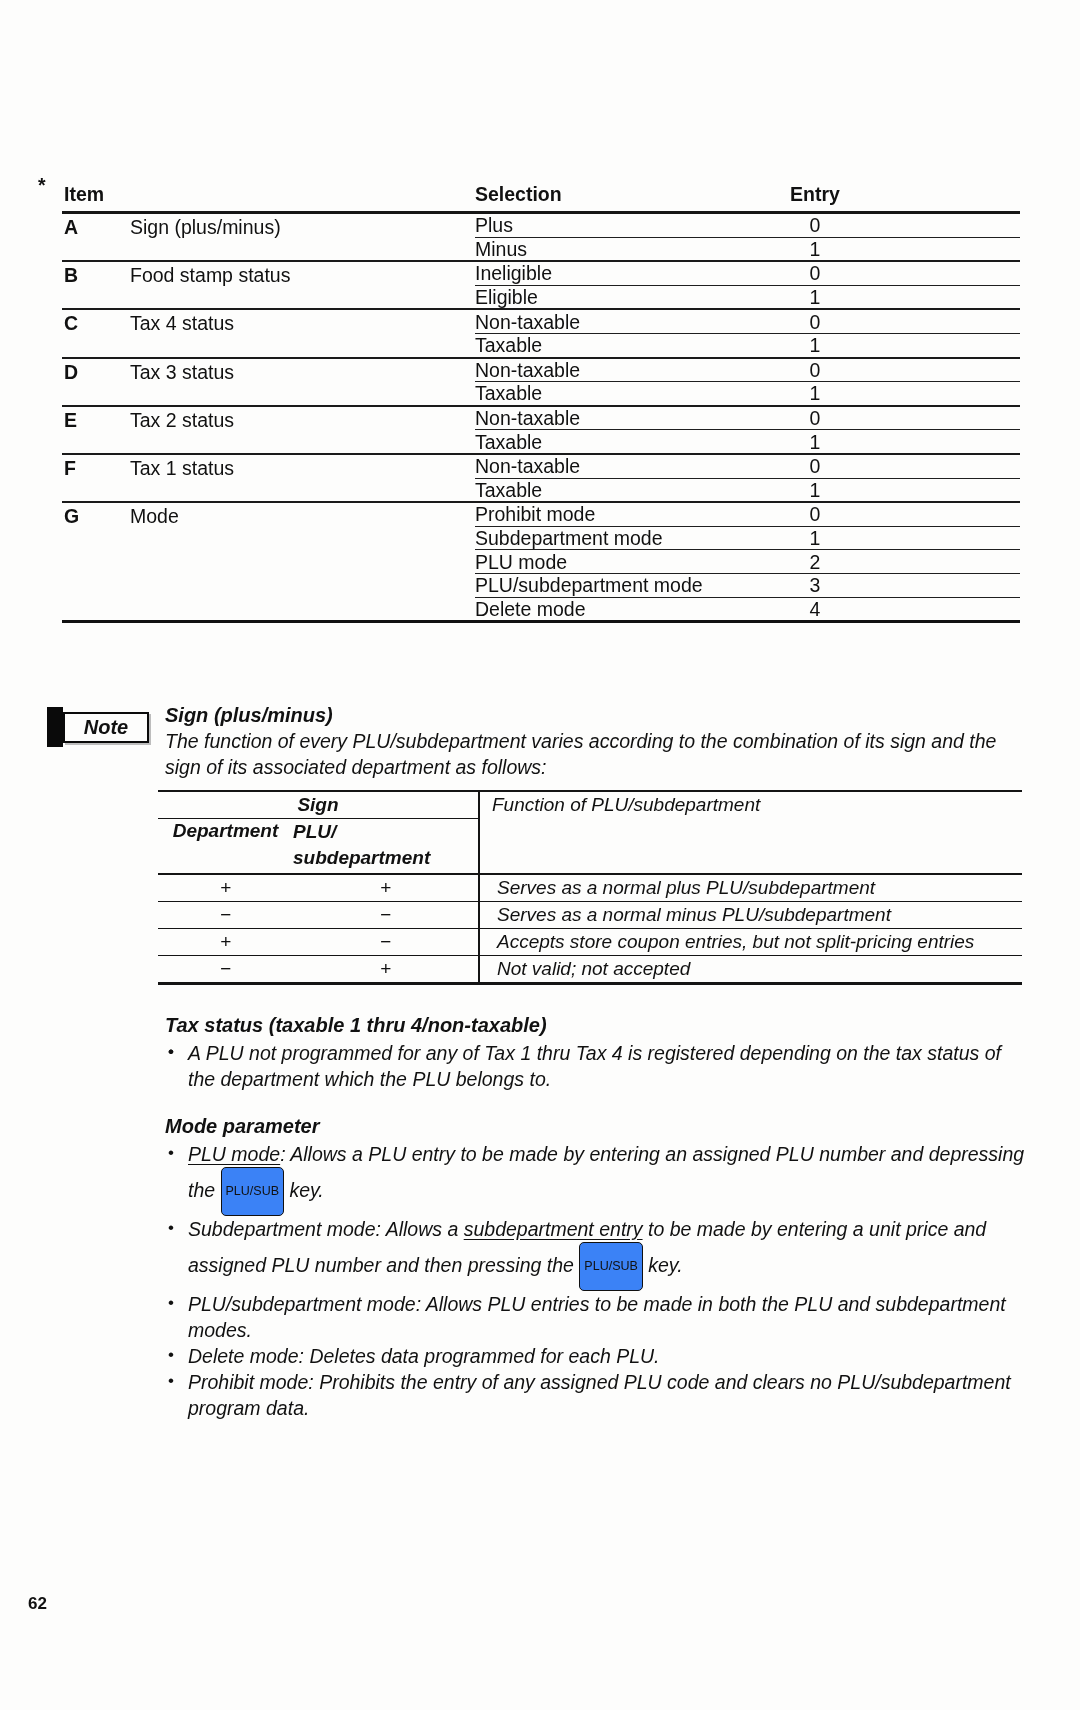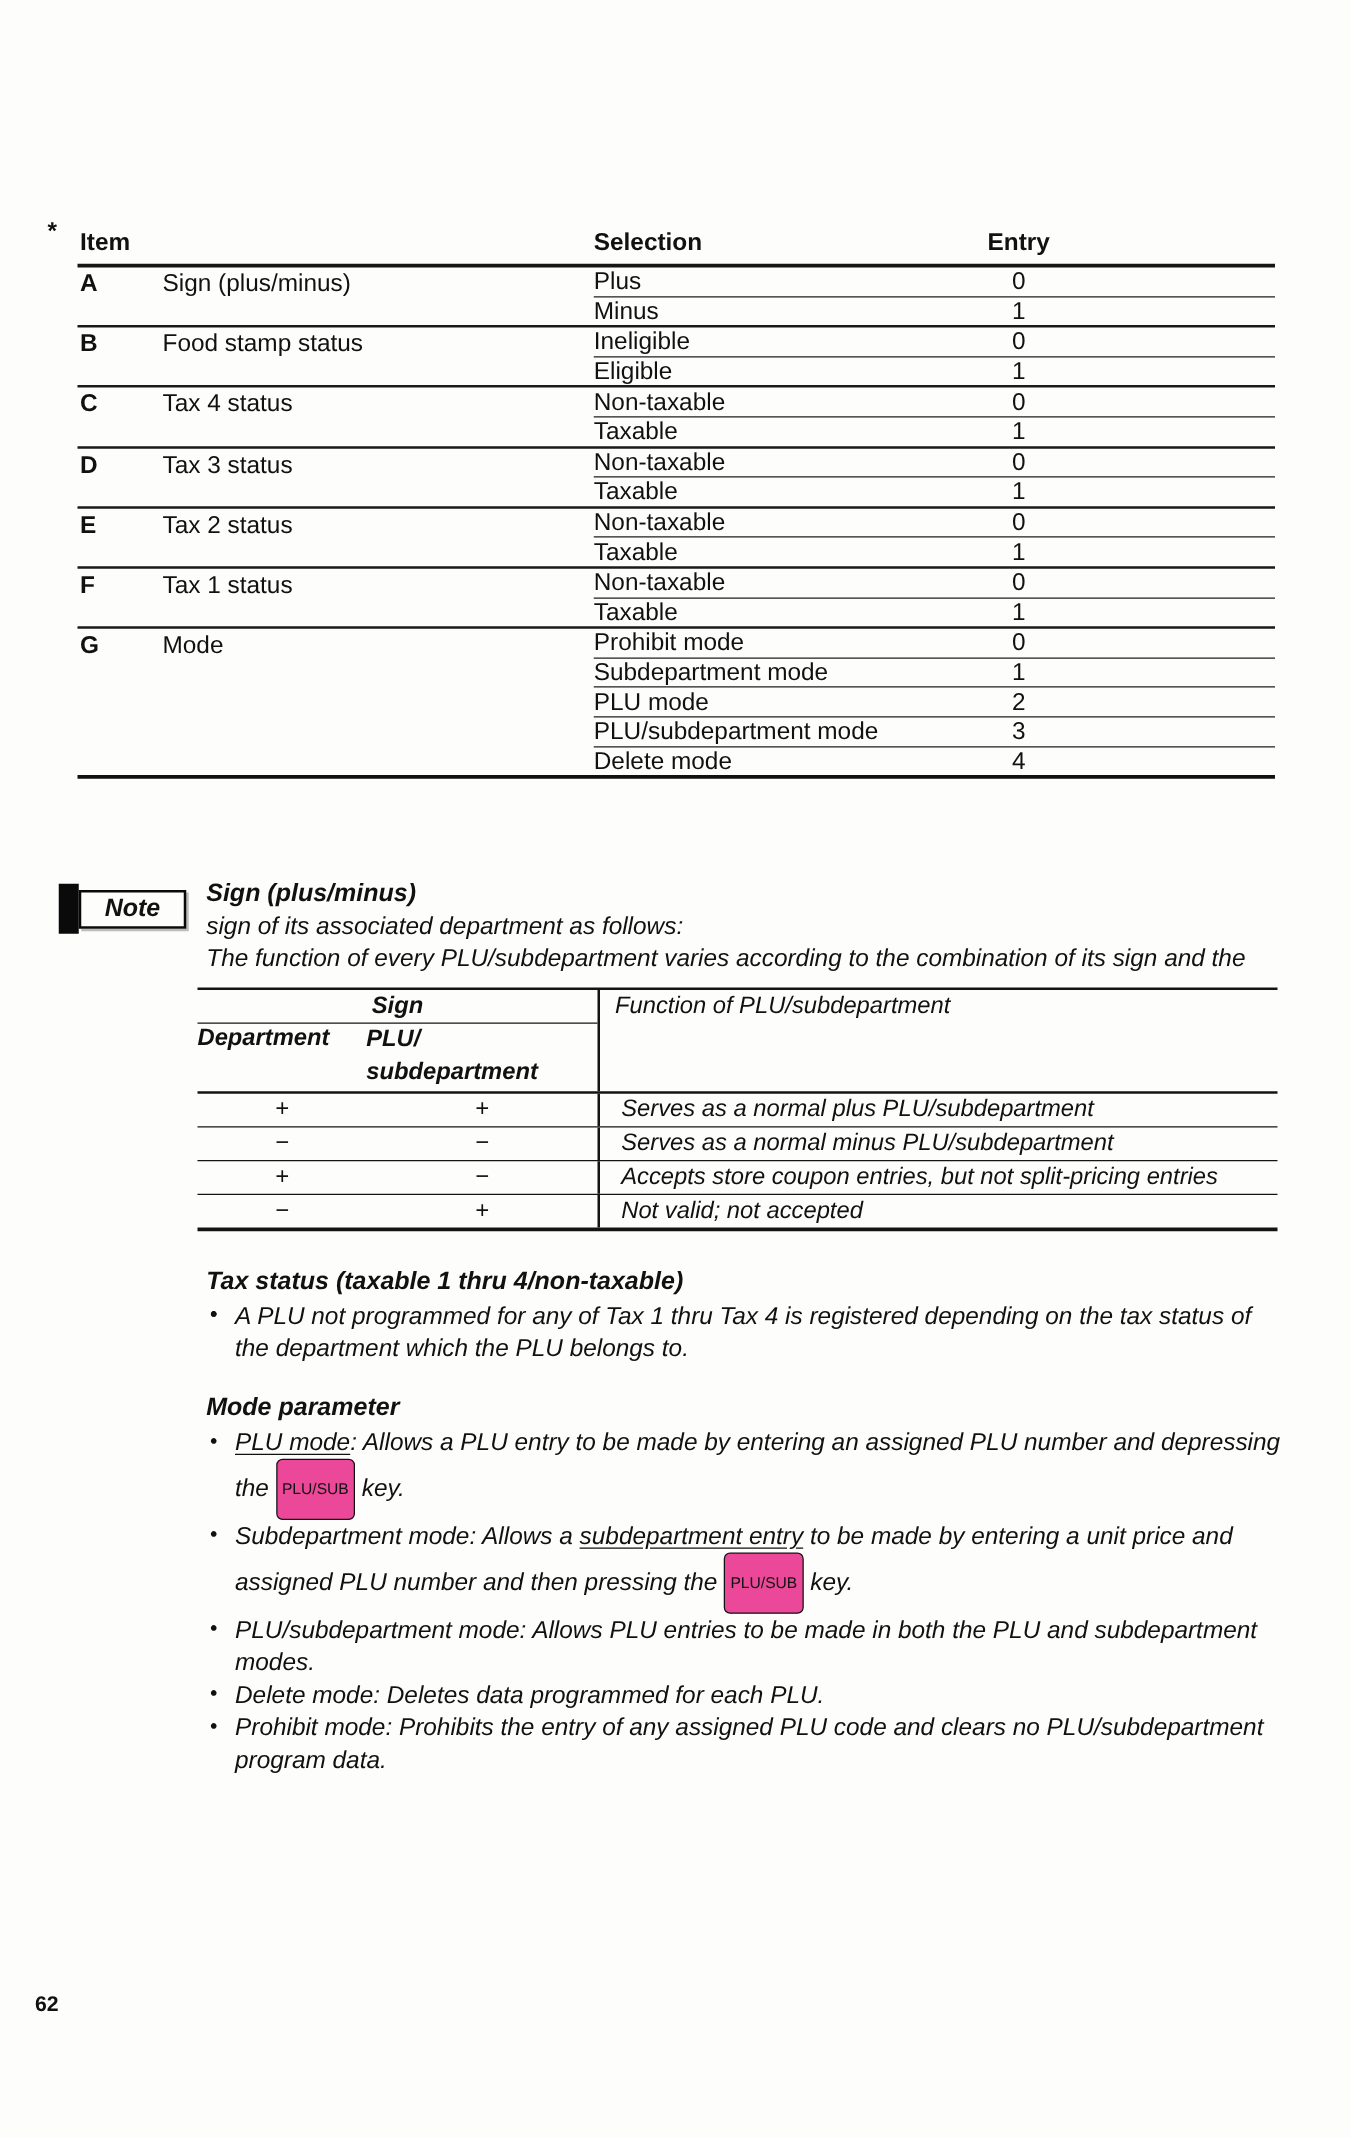--- a/index.html
+++ b/index.html
@@ -40,41 +40,41 @@
   .intro-line{font-size:19.5px;line-height:26px;white-space:nowrap;}
 
   
   .stable{margin-left:-7px;margin-top:10px;width:864px;border-top:2.5px solid #141414;
     border-bottom:3px solid #141414;font-size:19px;}
   .st-head{display:flex;border-bottom:2.2px solid #141414;}
   .st-head-left{width:320px;}
   .st-sign{text-align:center;font-weight:bold;height:26px;line-height:26px;
     border-bottom:1.6px solid #141414;}
   .st-subheads{display:flex;height:54px;}
-  .st-dept-h{width:135px;text-align:left;font-weight:bold;padding-top:1px;}
+  .st-dept-h{width:135px;text-align:center;font-weight:bold;padding-top:1px;}
   .st-plu-h{width:185px;text-align:left;font-weight:bold;line-height:26px;}
   .st-head-right{flex:1;border-left:2px solid #141414;padding-left:12px;
     font-weight:normal;padding-top:2px;box-sizing:border-box;}
   .st-row{display:flex;height:26px;line-height:25px;border-bottom:1.8px solid #141414;}
   .st-row:last-child{border-bottom:none;}
   .st-dept{width:135px;text-align:center;}
   .st-plu{width:185px;text-align:center;}
   .st-func{flex:1;border-left:2px solid #141414;padding-left:17px;box-sizing:border-box;}
 
   
   .sec-gap-lg{margin-top:27px;}
   .sec-gap-md{margin-top:21px;}
   .bullets{margin-top:2px;}
   .bullet{position:relative;padding-left:23px;font-size:19.5px;line-height:26px;
     white-space:nowrap;}
   .bullet .dot{position:absolute;left:3px;top:-1px;font-style:normal;font-size:17px;}
   .useg{text-decoration:underline;text-underline-offset:3px;}
   .keycap{display:inline-block;font-style:normal;font-size:12.5px;
     border:1.8px solid #111;border-radius:5px;padding:16px 4px;line-height:15px;
-    vertical-align:2px;background:#ec4899;}
+    vertical-align:2px;background:#3b82f6;}
 
   .page-num{position:absolute;left:28px;top:1594px;font-size:17px;font-weight:bold;
     font-style:normal;}
 </style>
 </head>
 <body>
 
 <div class="page">
 
   <div class="ptable">
@@ -200,22 +200,22 @@
 
   <div class="note-badge">
     <div class="note-bar"></div>
     <div class="note-box">
       <span>Note</span>
     </div>
   </div>
 
   <div class="note-content">
     <div class="sec-heading">Sign (plus/minus)</div>
+    <div class="intro-line">The function of every PLU/subdepartment varies according to the combination of its sign and the</div>
     <div class="intro-line">sign of its associated department as follows:</div>
-    <div class="intro-line">The function of every PLU/subdepartment varies according to the combination of its sign and the</div>
 
     <div class="stable">
       <div class="st-head">
         <div class="st-head-left">
           <div class="st-sign">Sign</div>
           <div class="st-subheads">
             <div class="st-dept-h">Department</div>
             <div class="st-plu-h">
               <span>PLU/</span><br>
               <span>subdepartment</span>

